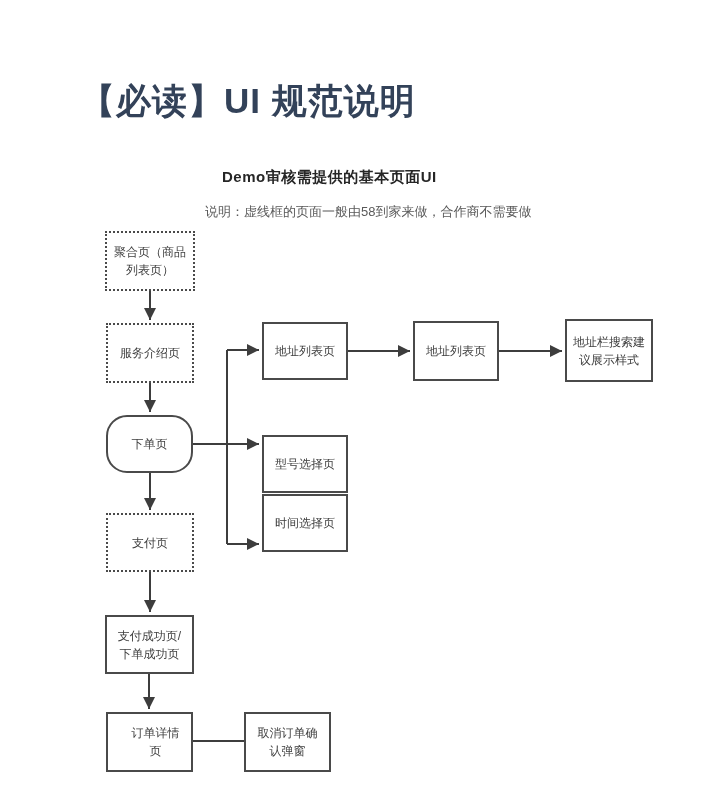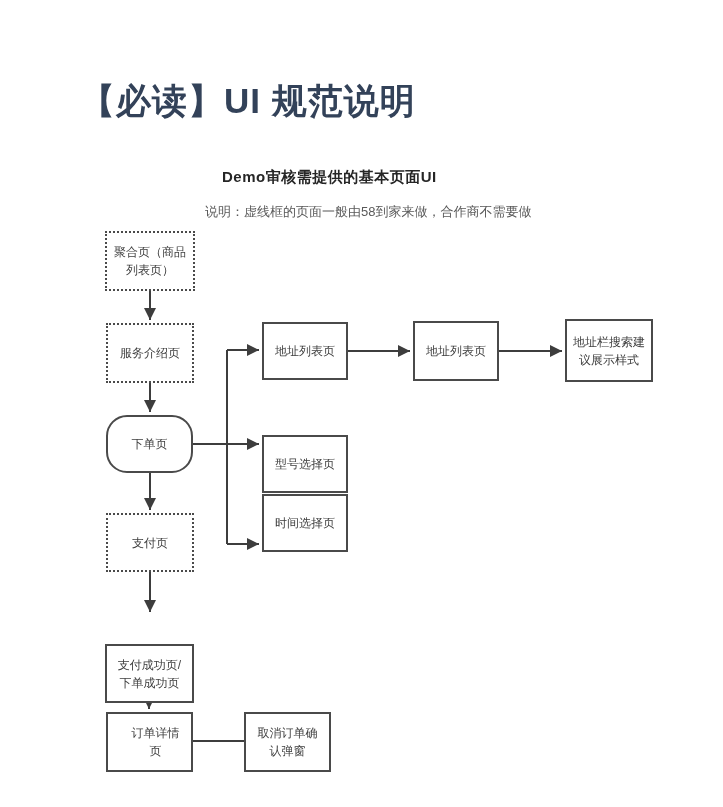--- a/index.html
+++ b/index.html
@@ -95,21 +95,21 @@
   </svg>
 
   <div class="node dotted" style="left:105px; top:231px; width:90px; height:60px;">聚合页（商品列表页）</div>
 
   <div class="node dotted" style="left:106px; top:323px; width:88px; height:60px;">服务介绍页</div>
 
   <div class="node solid" style="left:106px; top:415px; width:87px; height:58px;border-radius:21px;">下单页</div>
 
   <div class="node dotted" style="left:106px; top:513px; width:88px; height:59px;">支付页</div>
 
-  <div class="node solid" style="left:105px; top:615px; width:89px; height:59px;margin-top:29px;">支付成功页/下单成功页</div>
+  <div class="node solid" style="left:105px; top:615px; width:89px; height:59px;">支付成功页/下单成功页</div>
 
   <div class="node solid" style="left:106px; top:712px; width:87px; height:60px;padding-left:18px;">订单详情页</div>
 
   <div class="node solid" style="left:262px; top:322px; width:86px; height:58px;">地址列表页</div>
 
   <div class="node solid" style="left:262px; top:415px; width:86px; height:58px;margin-top:20px;">型号选择页</div>
 
   <div class="node solid" style="left:262px; top:494px; width:86px; height:58px;text-align:center;">时间选择页</div>
 
   <div class="node solid" style="left:413px; top:321px; width:86px; height:60px;">地址列表页</div>

